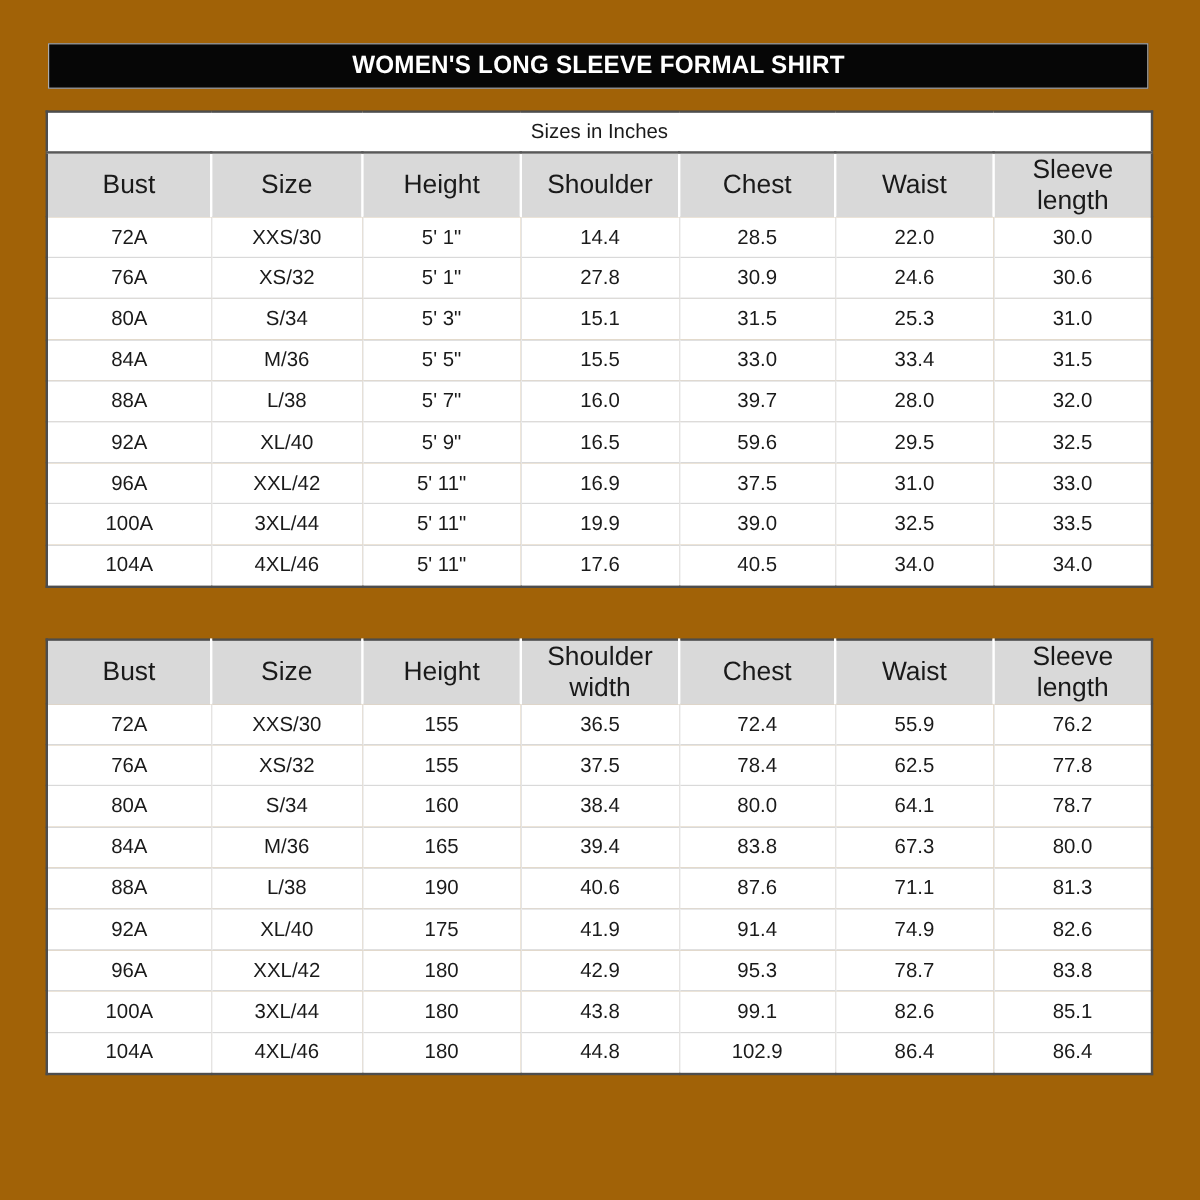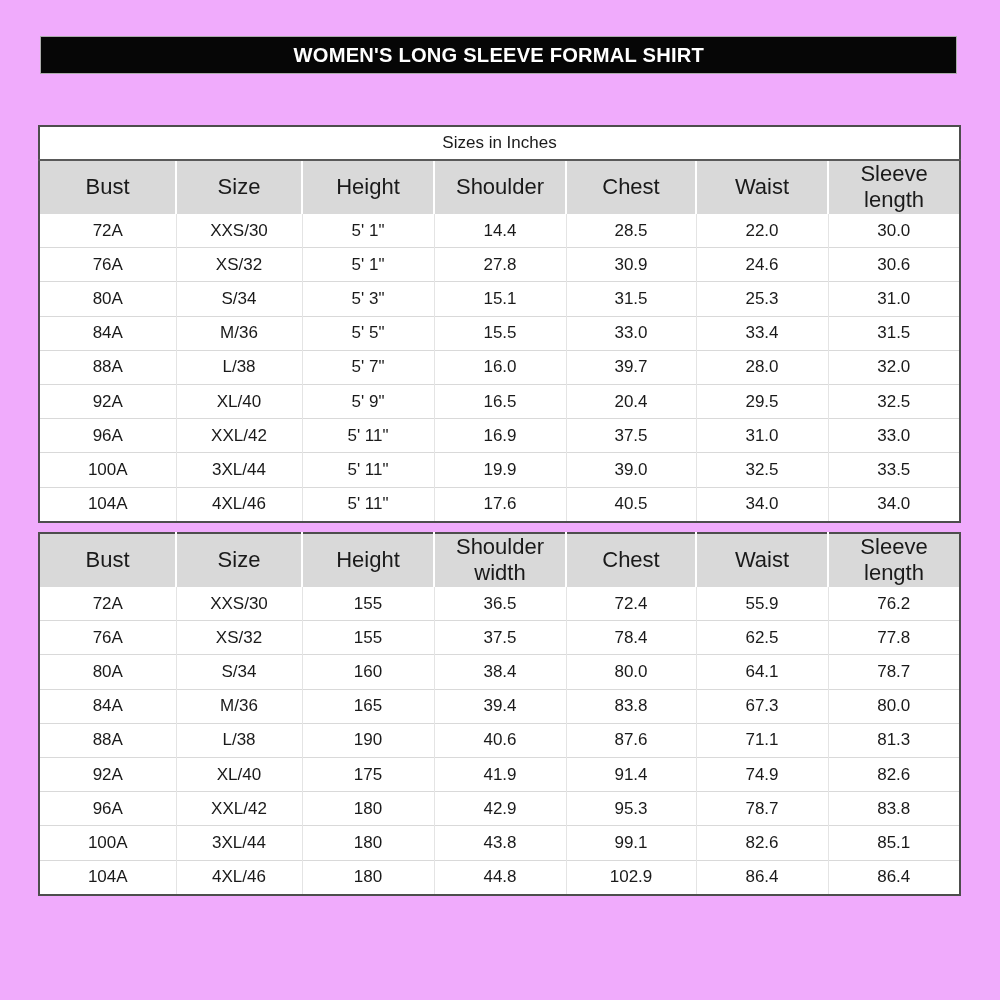--- a/index.html
+++ b/index.html
@@ -9,21 +9,21 @@
     width: 1000px;
     height: 1000px;
     font-family: "Liberation Sans", sans-serif;
     color: #1a1a1a;
     -webkit-font-smoothing: antialiased;
   }
   .page {
     position: relative;
     width: 1000px;
     height: 1000px;
-    background: #f0abfc;
+    background: #a16207;
     overflow: hidden;
   }
   .banner {
     position: absolute;
     left: 40px;
     top: 36px;
     width: 915px;
     height: 36px;
     background: #060606;
     border: 1px solid #ababab;
@@ -41,21 +41,21 @@
   }
   table.size-table {
     position: absolute;
     left: 38px;
     width: 921px;
     border-collapse: collapse;
     table-layout: fixed;
     border: 2px solid #4d4d4d;
     font-size: 17px;
   }
-  #table-0 { top: 125px; }
+  #table-0 { top: 92px; }
   #table-1 { top: 532px; }
   .title-cell {
     height: 32px;
     text-align: center;
     vertical-align: middle;
     background: #ffffff;
     border-bottom: 2px solid #595959;
     font-size: 17px;
     padding: 0;
   }
@@ -158,21 +158,21 @@
           <td class="data-cell">16.0</td>
           <td class="data-cell">39.7</td>
           <td class="data-cell">28.0</td>
           <td class="data-cell">32.0</td>
         </tr>
         <tr>
           <td class="data-cell">92A</td>
           <td class="data-cell">XL/40</td>
           <td class="data-cell">5' 9"</td>
           <td class="data-cell">16.5</td>
-          <td class="data-cell">20.4</td>
+          <td class="data-cell">59.6</td>
           <td class="data-cell">29.5</td>
           <td class="data-cell">32.5</td>
         </tr>
         <tr>
           <td class="data-cell">96A</td>
           <td class="data-cell">XXL/42</td>
           <td class="data-cell">5' 11"</td>
           <td class="data-cell">16.9</td>
           <td class="data-cell">37.5</td>
           <td class="data-cell">31.0</td>

